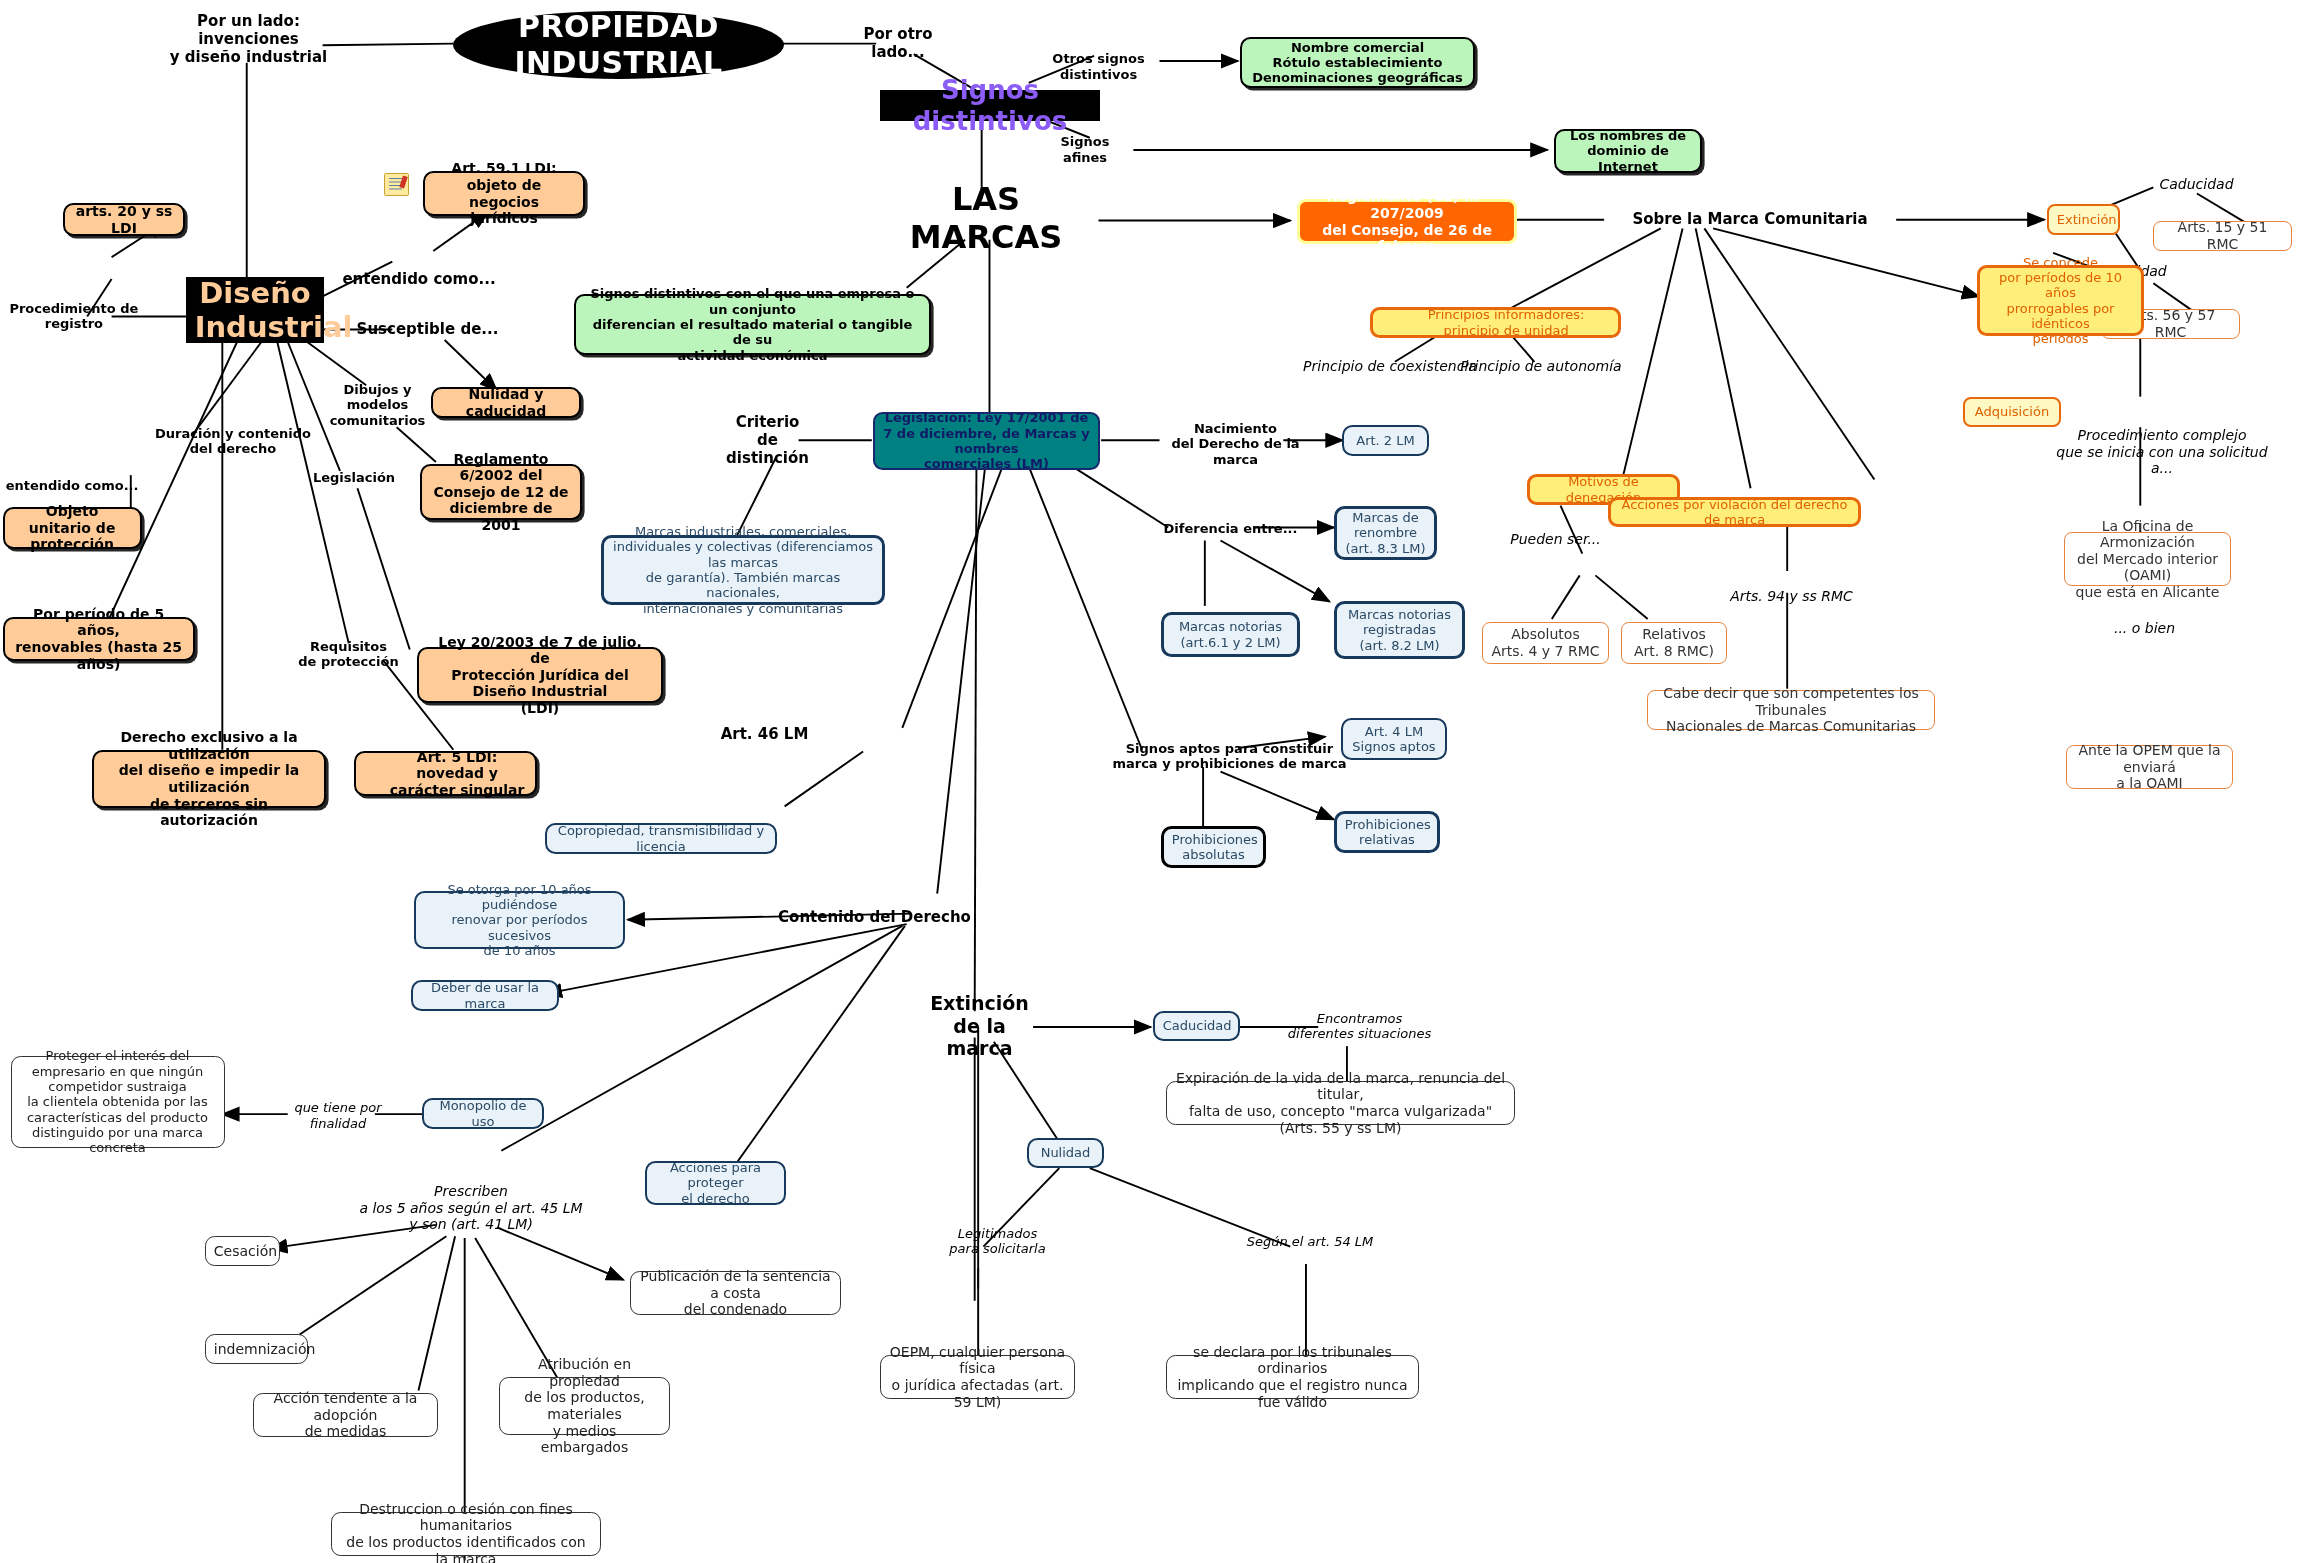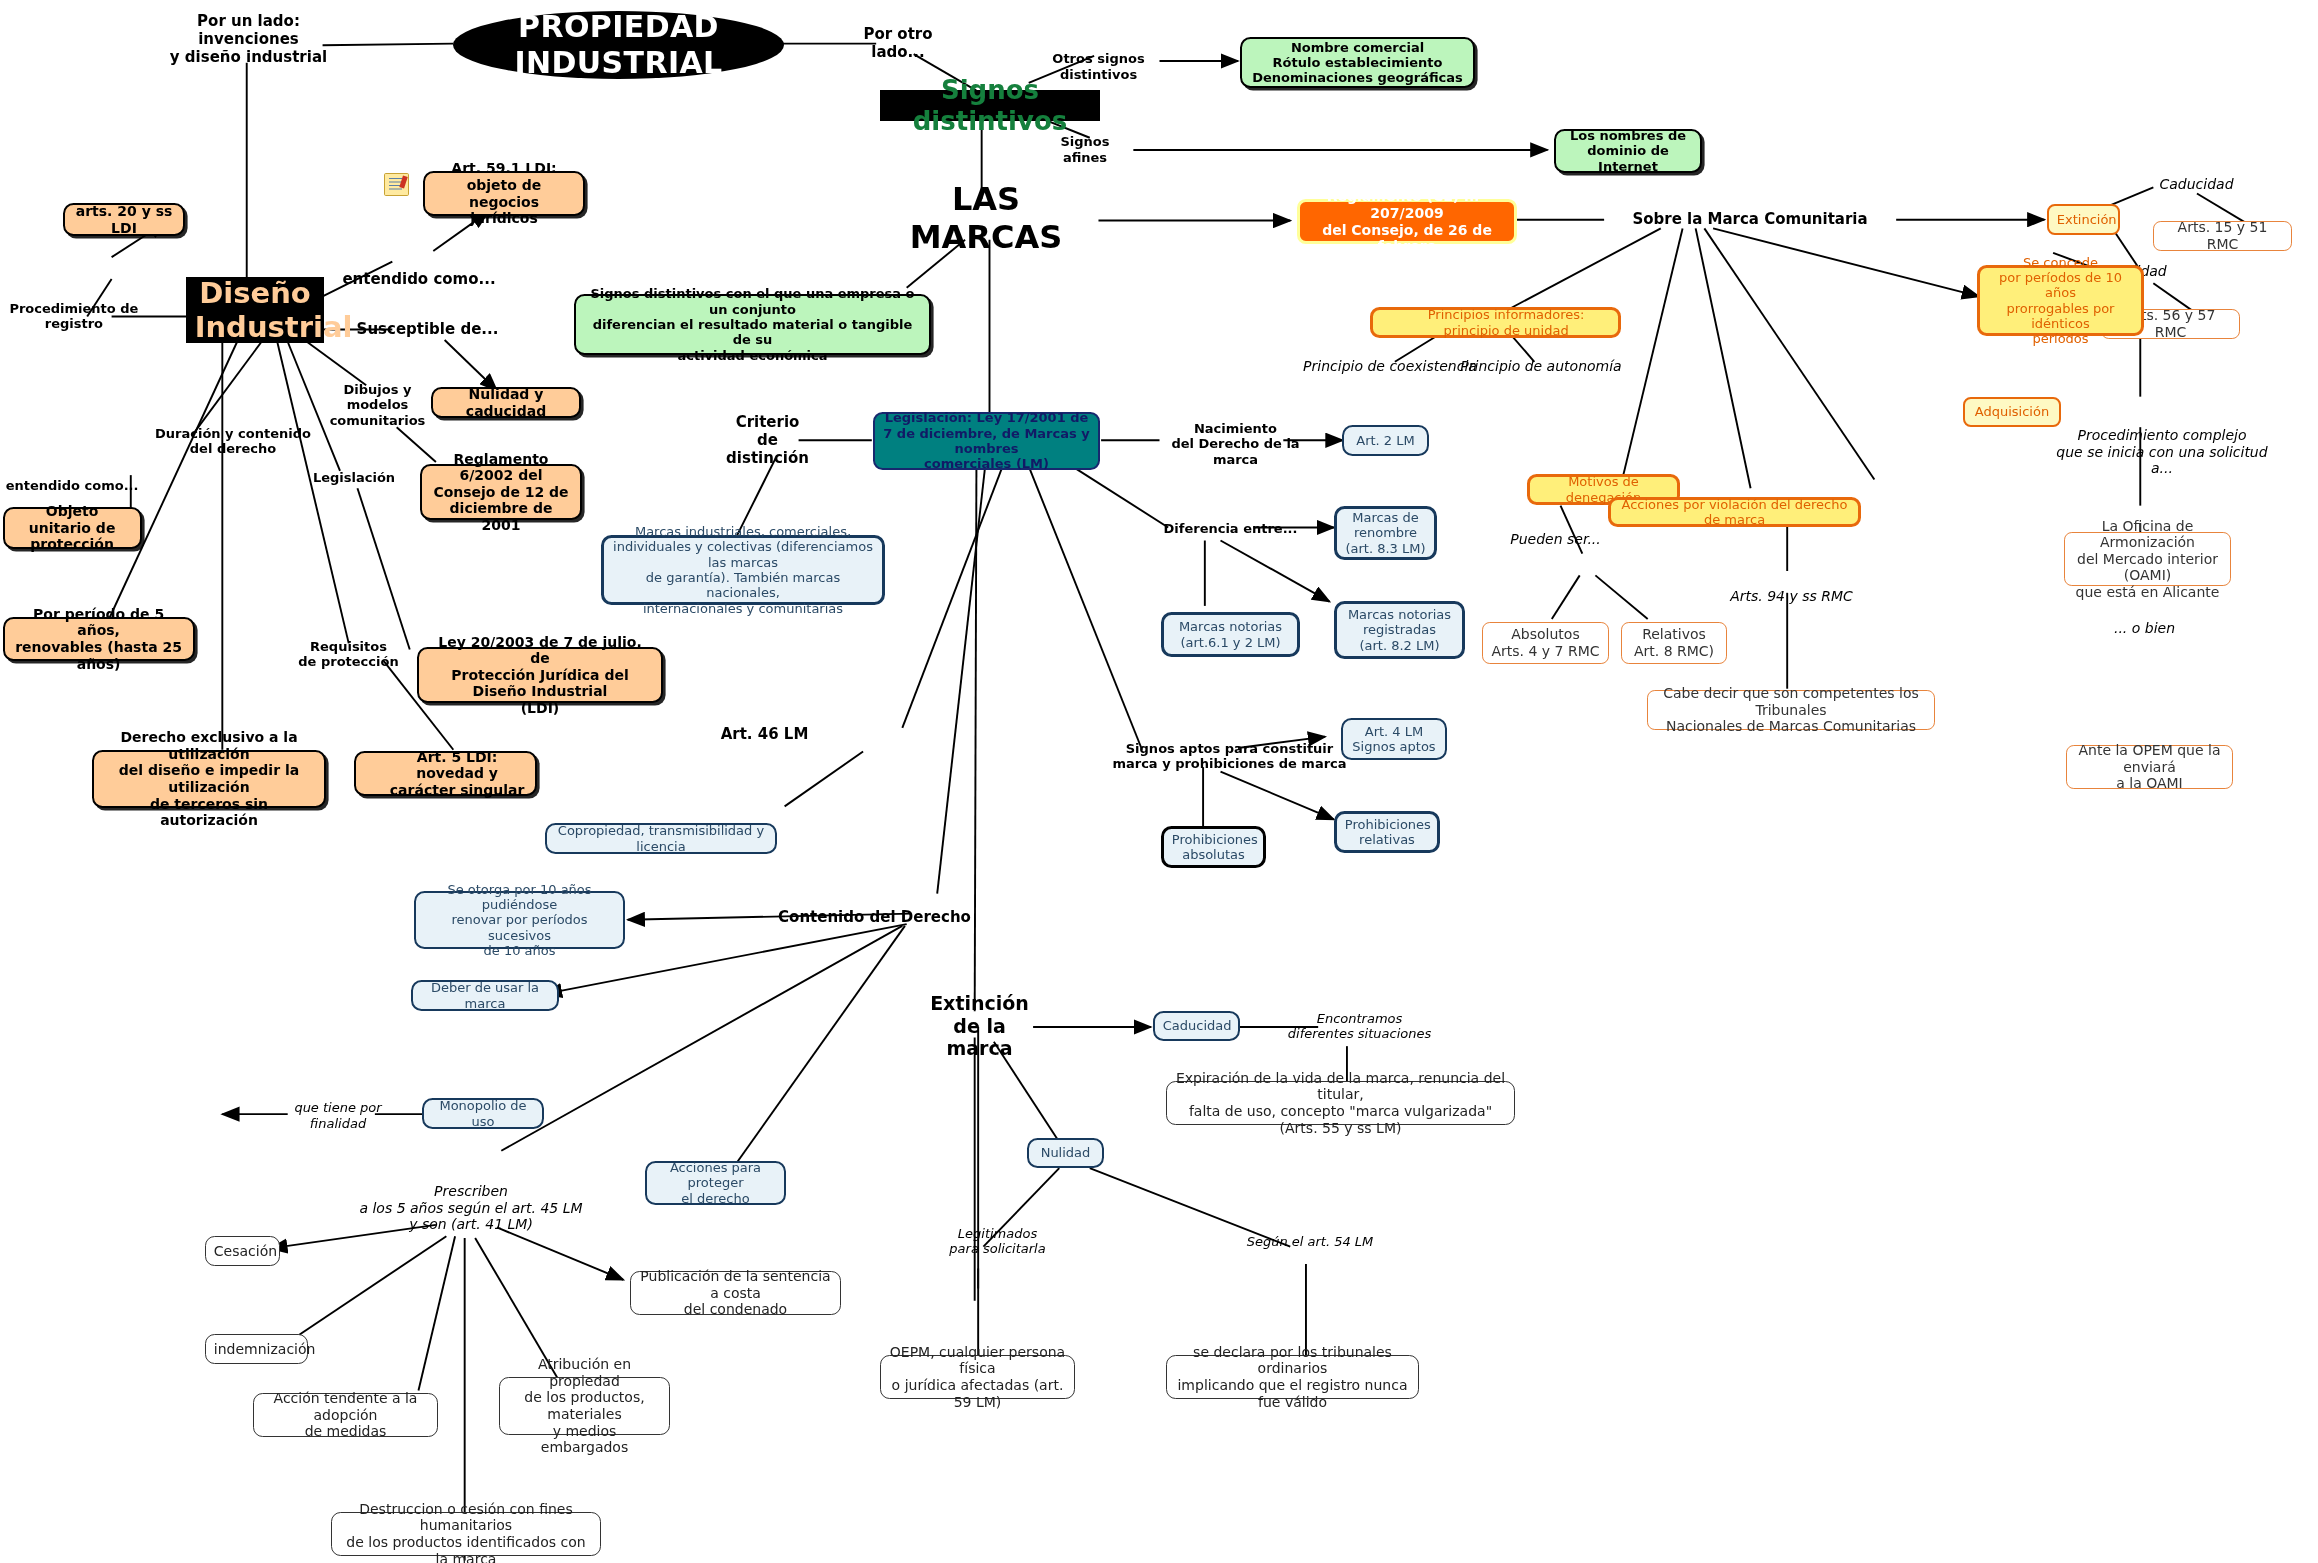--- a/index.html
+++ b/index.html
@@ -12,21 +12,21 @@
 
   
   .lbl{color:#000;font-weight:bold;font-size:15px;}
   .lbl-it{color:#000;font-style:italic;font-weight:normal;font-size:15px;font-family:"DejaVu Sans",sans-serif;}
 
   
   .title-ellipse{
     border-radius:50%;background:#000;color:#fff;
     font-weight:bold;font-size:30px;letter-spacing:0.4px;
   }
-  .title-black-box{background:#000;color:#15803d;font-weight:bold;font-size:26px;padding:1.7px 8.7px;}
+  .title-black-box{background:#000;color:#8b5cf6;font-weight:bold;font-size:26px;padding:1.7px 8.7px;}
   .title-black-box.peach{color:#ffcc99;font-size:29px;line-height:1.02;}
   .title-plain{color:#000;font-weight:bold;font-size:32px;}
 
   
   .bx{border-radius:10.5px;border:2.6px solid #000;font-size:14px;font-weight:bold;padding:5.2px 7.8px;}
   .bx.peach{background:#ffcc99;color:#000;box-shadow:2.6px 2.6px 0 rgba(0,0,0,.85);}
   .bx.green{background:#bcf5bc;color:#000;box-shadow:2.6px 2.6px 0 rgba(0,0,0,.85);}
 
   .bx.orange{background:#ff6600;color:#ffffff;border:3.5px solid #ffff99;border-radius:8.7px;font-weight:bold;}
   .bx.yellow{background:#ffef7a;color:#e06000;border:3.5px solid #e8690b;border-radius:9.6px;font-weight:normal;}
@@ -498,20 +498,28 @@
 
 <div class="node bx lightblue thin" style="left:422px;top:1098px;width:122px;height:31px;font-size:13px;">
   <span>Monopolio de uso</span>
 </div>
 
 <div class="node lbl-it" style="left:277px;top:1098px;width:122px;height:35px;font-size:13px;">
   <span style="white-space:pre-line;">que tiene por
 finalidad</span>
 </div>
 
+<div class="node bx whiteblack" style="left:10.5px;top:1056px;width:214px;height:92px;font-size:13px;">
+  <span style="white-space:pre-line;">Proteger el interés del
+empresario en que ningún
+competidor sustraiga
+la clientela obtenida por las
+características del producto
+distinguido por una marca concreta</span>
+</div>
 
 <div class="node bx lightblue thin" style="left:645px;top:1161px;width:141px;height:44px;font-size:13px;">
   <span style="white-space:pre-line;">Acciones para proteger
 el derecho</span>
 </div>
 
 <div class="node lbl-it" style="left:349px;top:1181px;width:244px;height:54px;font-size:14px;">
   <span style="white-space:pre-line;">Prescriben
 a los 5 años según el art. 45 LM
 y son (art. 41 LM)</span>

